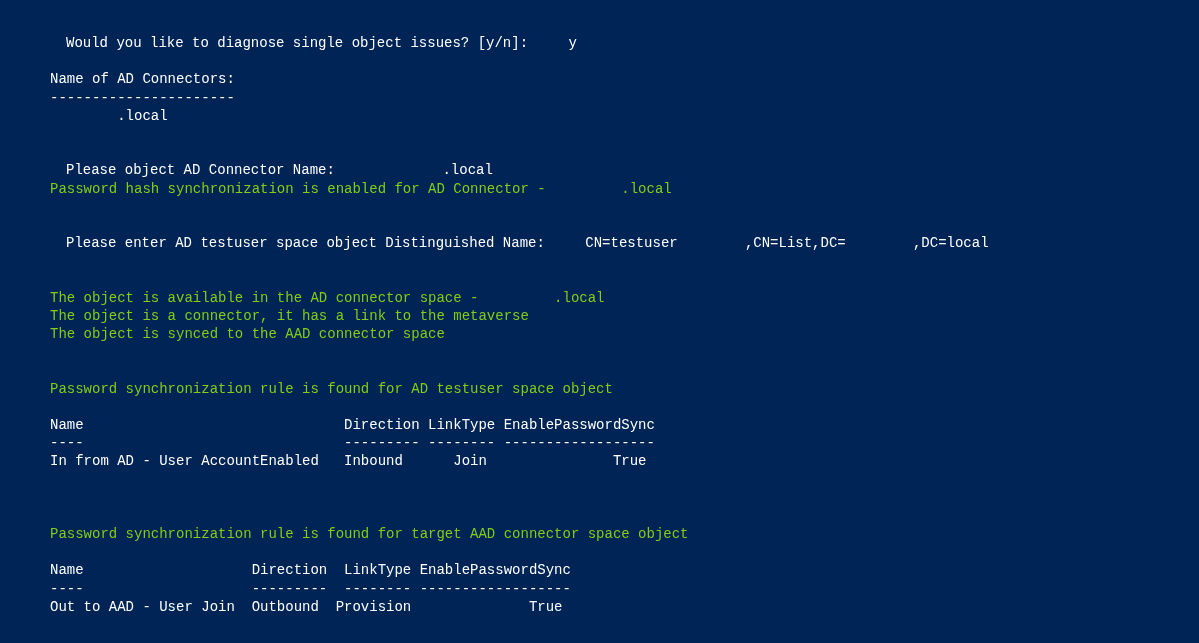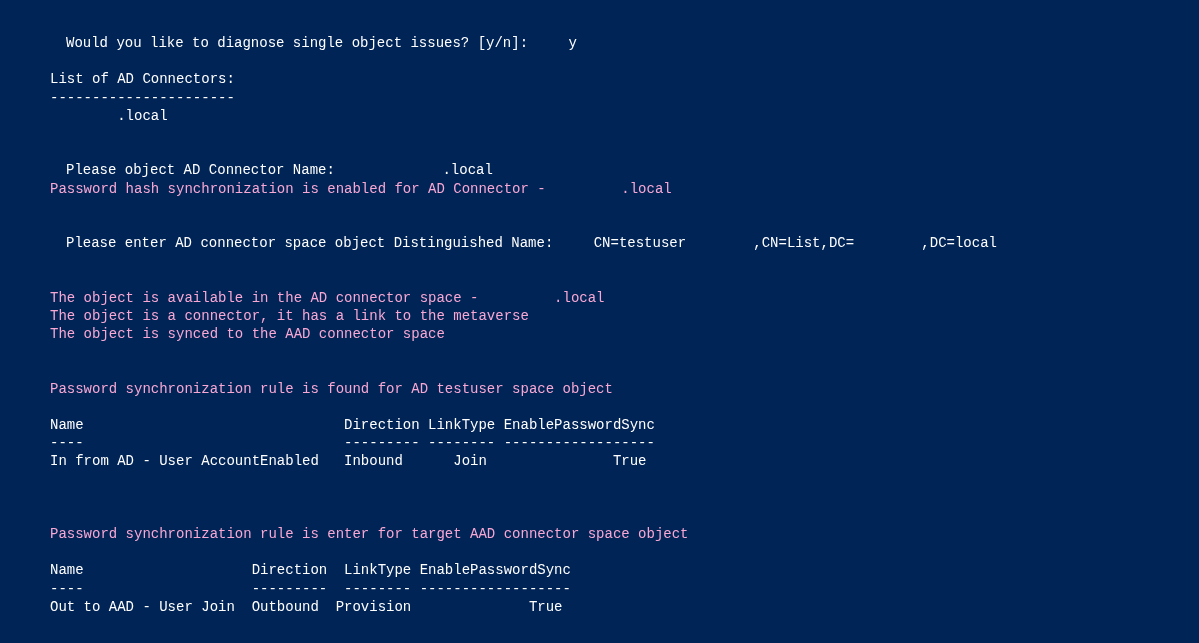--- a/index.html
+++ b/index.html
@@ -13,55 +13,55 @@
       font-family: 'Consolas', 'Courier New', monospace;
       font-size: 14px;
       line-height: 1.3;
       padding: 2px;
       white-space: pre;
       width: 1199px;
       height: 643px;
       overflow: hidden;
     }
     .green {
-      color: #f9a8d4;
+      color: #84cc16;
     }
     .white {
       color: #ffffff;
     }
   </style>
 </head>
 <body><span class="white"><span>Would you like to diagnose single object issues? [y/n]: </span><span>y</span></span>
 
-<span class="white">List of AD Connectors:</span>
+<span class="white">Name of AD Connectors:</span>
 <span class="white">----------------------</span>
 <span class="white">        .local</span>
 
 
 <span class="white"><span>Please object AD Connector Name:         </span><span>.local</span></span>
 <span class="green">Password hash synchronization is enabled for AD Connector -         .local</span>
 
 
-<span class="white"><span>Please enter AD connector space object Distinguished Name: </span><span>CN=testuser        ,CN=List,DC=        ,DC=local</span></span>
+<span class="white"><span>Please enter AD testuser space object Distinguished Name: </span><span>CN=testuser        ,CN=List,DC=        ,DC=local</span></span>
 
 
 <span class="green">The object is available in the AD connector space -         .local</span>
 <span class="green">The object is a connector, it has a link to the metaverse</span>
 <span class="green">The object is synced to the AAD connector space</span>
 
 
 <span class="green">Password synchronization rule is found for AD testuser space object</span>
 
 <span class="white">Name                               Direction LinkType EnablePasswordSync</span>
 <span class="white">----                               --------- -------- ------------------</span>
 <span class="white">In from AD - User AccountEnabled   Inbound      Join               True</span>
 
 
 
-<span class="green">Password synchronization rule is enter for target AAD connector space object</span>
+<span class="green">Password synchronization rule is found for target AAD connector space object</span>
 
 <span class="white">Name                    Direction  LinkType EnablePasswordSync</span>
 <span class="white">----                    ---------  -------- ------------------</span>
 <span class="white">Out to AAD - User Join  Outbound  Provision              True</span>
 
 
 
 <span class="white">Password hash synchronization agent read the last password change for the specified object at: 05/29/2017 17:58:35 UTC</span>
 
 

